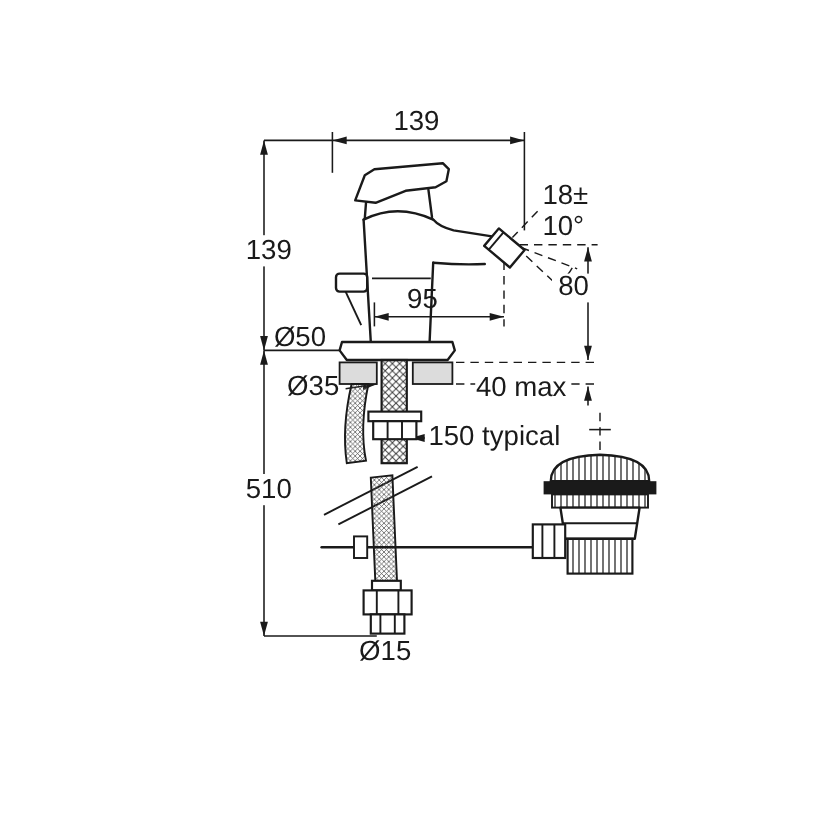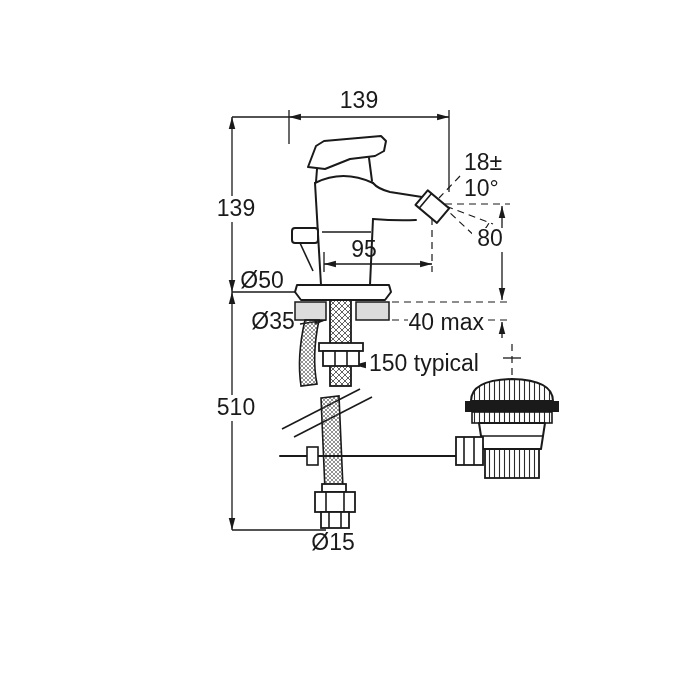--- a/index.html
+++ b/index.html
@@ -1,17 +1,17 @@
 <!DOCTYPE html>
 <html><head>
 <meta charset="utf-8">
 <style>
   html,body{margin:0;padding:0;background:#ffffff;}
   body{width:700px;height:700px;overflow:hidden;}
-  .stage{width:660px;height:700px;background:#fff;position:relative;padding-left:12px;}
+  .stage{width:660px;height:700px;background:#fff;position:relative;}
   svg{display:block;}
   svg text{font-family:"Liberation Sans","DejaVu Sans",sans-serif;font-size:23px;fill:#1a1a1a;}
   .dim{stroke:#1a1a1a;stroke-width:1.3;fill:none;}
   .dimd{stroke:#1a1a1a;stroke-width:1.2;fill:none;stroke-dasharray:7 5;}
   .part{stroke:#1a1a1a;stroke-width:2;fill:none;stroke-linejoin:round;stroke-linecap:round;}
   .part-thin{stroke:#1a1a1a;stroke-width:1.6;fill:none;stroke-linejoin:round;}
   .wfill{fill:#ffffff;}
   .bg{fill:#ffffff;}
 </style>
 </head>

